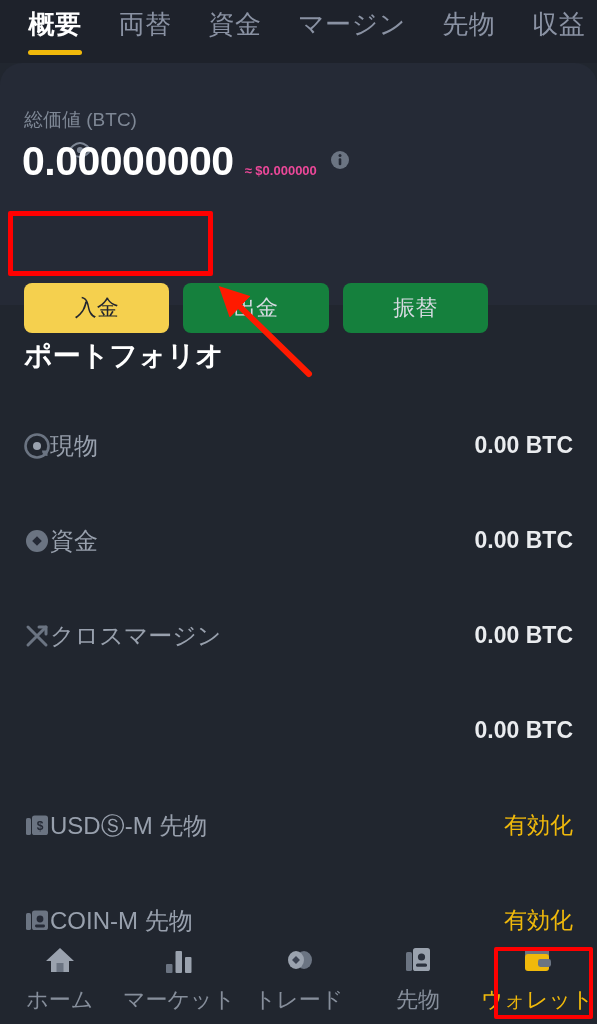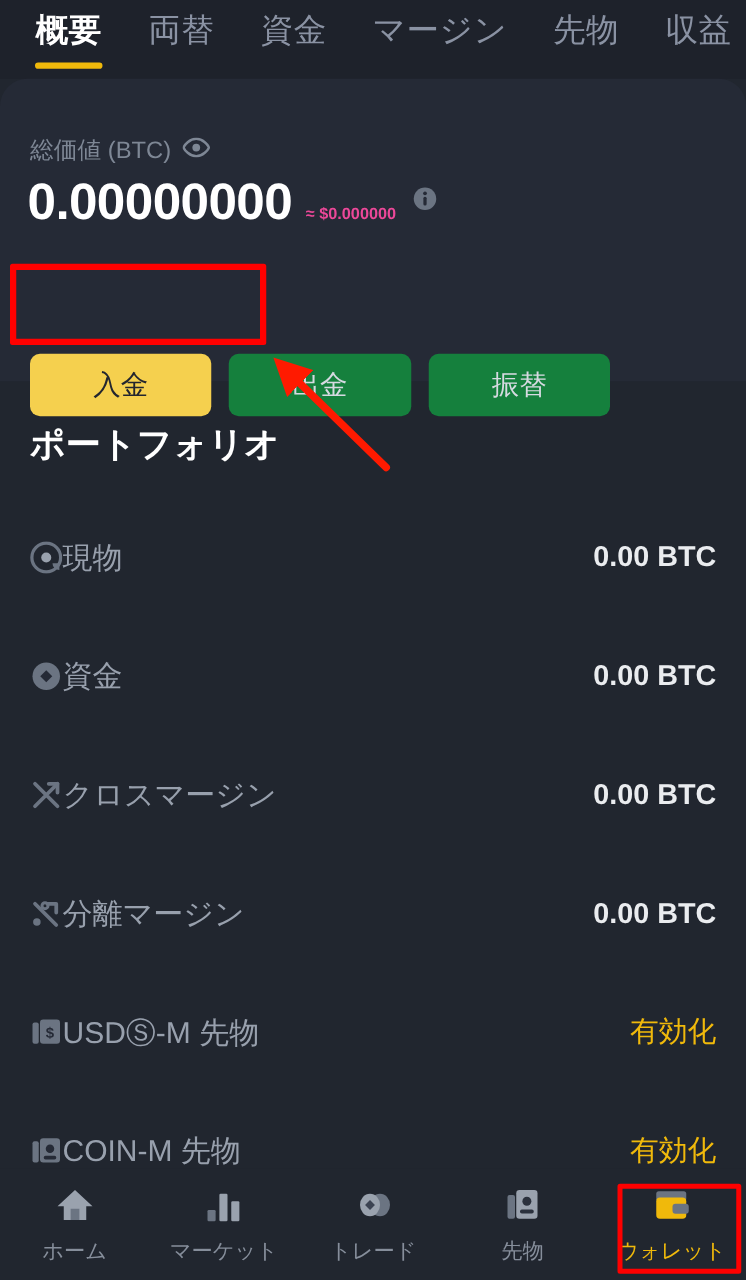--- a/index.html
+++ b/index.html
@@ -40,21 +40,21 @@
   .tab.active .underline{ background:#f0b90b; }
 
   
   #card{
     position:absolute; left:0; top:63px; width:597px; height:242px;
     background:#252a36;
     border-top-left-radius:22px; border-top-right-radius:22px;
   }
   #balLabelRow{
     position:absolute; left:24px; top:44px;
-    display:flex; align-items:center; gap:9px;
+    display:flex; align-items:center; gap:9px;flex-direction:column;
   }
   #balLabel{ font-size:19px; color:#7e8795; }
   #eyeIcon{ display:block; }
   #balValRow{
     position:absolute; left:22px; top:78px;
     display:flex; align-items:baseline; gap:11px;
   }
   #balMain{
     font-size:41px; font-weight:700; color:#ffffff;
     letter-spacing:-0.5px; line-height:1;
@@ -98,21 +98,21 @@
     position:absolute; left:0; bottom:0; width:597px; height:89px;
     background:#21262f;
     display:flex; align-items:center;
   }
   .navitem{
     flex:1 1 0; height:89px;
     display:flex; flex-direction:column; align-items:center; justify-content:center;
     gap:9px;
   }
   .navicon{ width:34px; height:32px; display:block; }
-  .navlabel{ font-size:17px; color:#868e9b; }
+  .navlabel{ font-size:22px; color:#868e9b; }
   .navitem.active .navlabel{ color:#f0b90b; }
 
   
   #boxDeposit{
     position:absolute; left:8px; top:211px; width:205px; height:65px;
     border:5px solid #ff0000; border-radius:2px;
     pointer-events:none;
   }
   #boxWallet{
     position:absolute; left:494px; top:947px; width:99px; height:72px;
@@ -223,31 +223,20 @@
           <path d="M4 4 L22 22 M22 4 L4 22" stroke="#6b7482" stroke-width="3" stroke-linecap="round"></path>
           <path d="M15 4 H22 V11" fill="none" stroke="#6b7482" stroke-width="3" stroke-linecap="round" stroke-linejoin="round"></path>
         </svg>
       </span>
       <span class="pfname">クロスマージン</span>
     </div>
     <span class="pfval">0.00 BTC</span>
   </div>
 
   <div class="pfrow">
-    <div class="pfleft">
-      <span class="pficon">
-        <svg width="26" height="26" viewBox="0 0 26 26">
-          <path d="M4 5 L21 22" stroke="#6b7482" stroke-width="3" stroke-linecap="round"></path>
-          <path d="M14 5 H21 V12" fill="none" stroke="#6b7482" stroke-width="3" stroke-linecap="round" stroke-linejoin="round"></path>
-          <circle cx="5.5" cy="19.5" r="3" fill="#6b7482"></circle>
-          <circle cx="12" cy="6.5" r="2.4" fill="none" stroke="#6b7482" stroke-width="2.4"></circle>
-        </svg>
-      </span>
-      <span class="pfname">分離マージン</span>
-    </div>
     <span class="pfval">0.00 BTC</span>
   </div>
 
   <div class="pfrow">
     <div class="pfleft">
       <span class="pficon">
         <svg width="26" height="26" viewBox="0 0 26 26">
           <rect x="2" y="5" width="5" height="17" rx="1.6" fill="#6b7482"></rect>
           <rect x="8" y="2.5" width="16" height="19.5" rx="2.6" fill="#6b7482"></rect>
           <text x="16" y="17.2" font-size="12" font-weight="700" fill="#252a36" font-family="Liberation Sans, sans-serif" text-anchor="middle">$</text>

